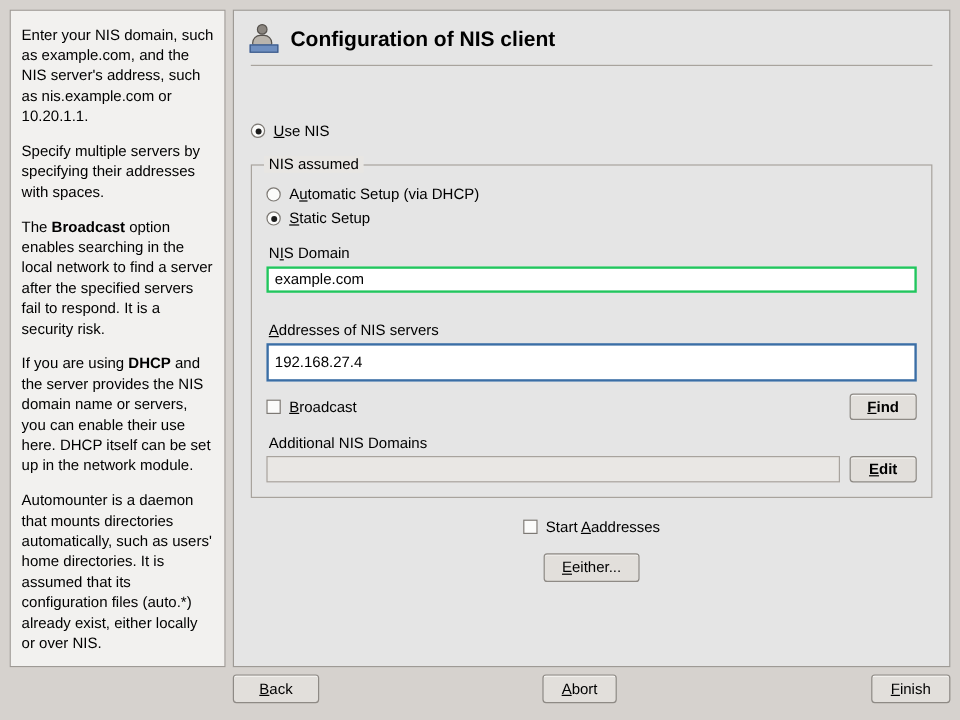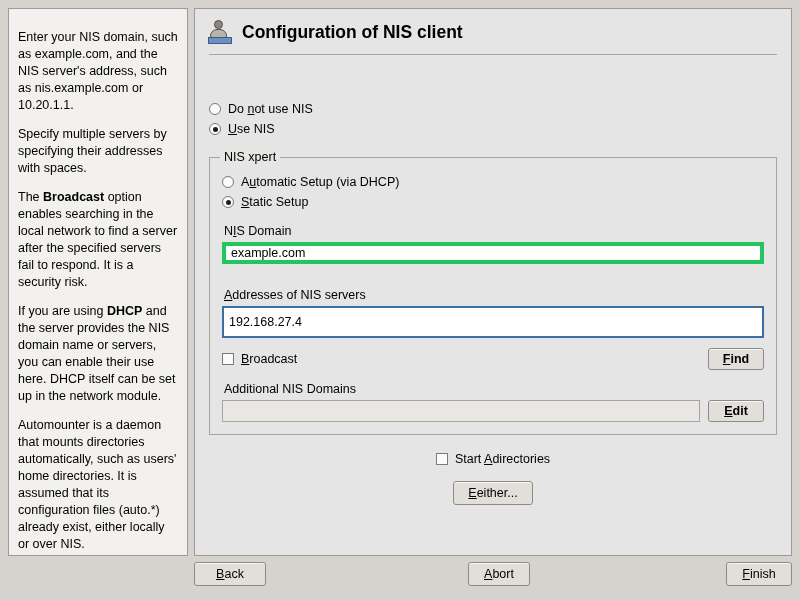--- a/index.html
+++ b/index.html
@@ -30,21 +30,21 @@
     top: 8px;
     width: 180px;
     height: 548px;
     background: #f2f1ef;
     border: 1px solid #9e9a95;
     box-sizing: border-box;
     padding: 8px 9px;
     overflow: hidden;
   }
   .help-panel p {
-    margin: 12px 0 12px 0;
+    margin: 4px 0 12px 0;
     font-size: 12.5px;
     line-height: 17px;
     color: #000;
   }
   .help-panel p:last-child { margin-bottom: 0; }
   .help-panel b { font-weight: bold; }
 
   
   .main-panel {
     position: absolute;
@@ -171,21 +171,21 @@
   }
   .field-label {
     font-size: 12.5px;
     margin: 12px 0 4px 2px;
   }
   .textinput {
     width: 100%;
     box-sizing: border-box;
     height: 22px;
     background: #ffffff;
-    border: 4px solid #22c55e;
+    border: 2px solid #22c55e;
     padding: 2px 5px;
     font-family: "Liberation Sans", sans-serif;
     font-size: 12.5px;
     color: #000;
     outline: none;
   }
   .textinput.focused {
     border: 2px solid #3b6ea5;
     height: 32px;
   }
@@ -244,21 +244,21 @@
     height: 32px;
   }
   .btn-back {
     position: absolute;
     left: 186px;
     top: 2px;
     width: 72px;
   }
   .btn-abort {
     position: absolute;
-    left: 460px;
+    left: 444px;
     top: 2px;
     width: 62px;
     text-align: center;
   }
   .btn-finish {
     position: absolute;
     right: 0px;
     top: 2px;
     width: 66px;
   }
@@ -285,31 +285,27 @@
         <div class="base"></div>
       </div>
       <div class="title-text">Configuration of NIS client</div>
     </div>
     <div class="title-sep"></div>
 
     <div class="content">
 
       <div class="top-radios">
         <div class="radio-row">
-          <span class="radio"></span>
-          <span class="opt-label"><span>Do </span><span class="u">n</span><span>ot use NIS</span></span>
-        </div>
-        <div class="radio-row">
           <span class="radio checked"></span>
           <span class="opt-label"><span></span><span class="u">U</span><span>se NIS</span></span>
         </div>
       </div>
 
       <div class="groupbox">
-        <legend>NIS xpert</legend>
+        <legend>NIS assumed</legend>
 
         <div class="radio-row">
           <span class="radio"></span>
           <span class="opt-label"><span>A</span><span class="u">u</span><span>tomatic Setup (via DHCP)</span></span>
         </div>
         <div class="radio-row">
           <span class="radio checked"></span>
           <span class="opt-label"><span></span><span class="u">S</span><span>tatic Setup</span></span>
         </div>
 
@@ -330,21 +326,21 @@
         <div class="field-label" style="margin-top:12px;">Additional NIS Domains</div>
         <div class="input-with-button">
           <input class="textinput disabled" type="text" value="" style="">
           <button class="btn btn-sm"><span></span><span class="u">E</span><span>dit</span></button>
         </div>
       </div>
 
       <div class="center-row">
         <div class="check-row">
           <span class="checkbox"></span>
-          <span class="opt-label"><span>Start </span><span class="u">A</span><span>directories</span></span>
+          <span class="opt-label"><span>Start </span><span class="u">A</span><span>addresses</span></span>
         </div>
       </div>
 
       <div class="center-row expert">
         <button class="btn"><span></span><span class="u">E</span><span>either...</span></button>
       </div>
 
     </div>
   </div>
 

